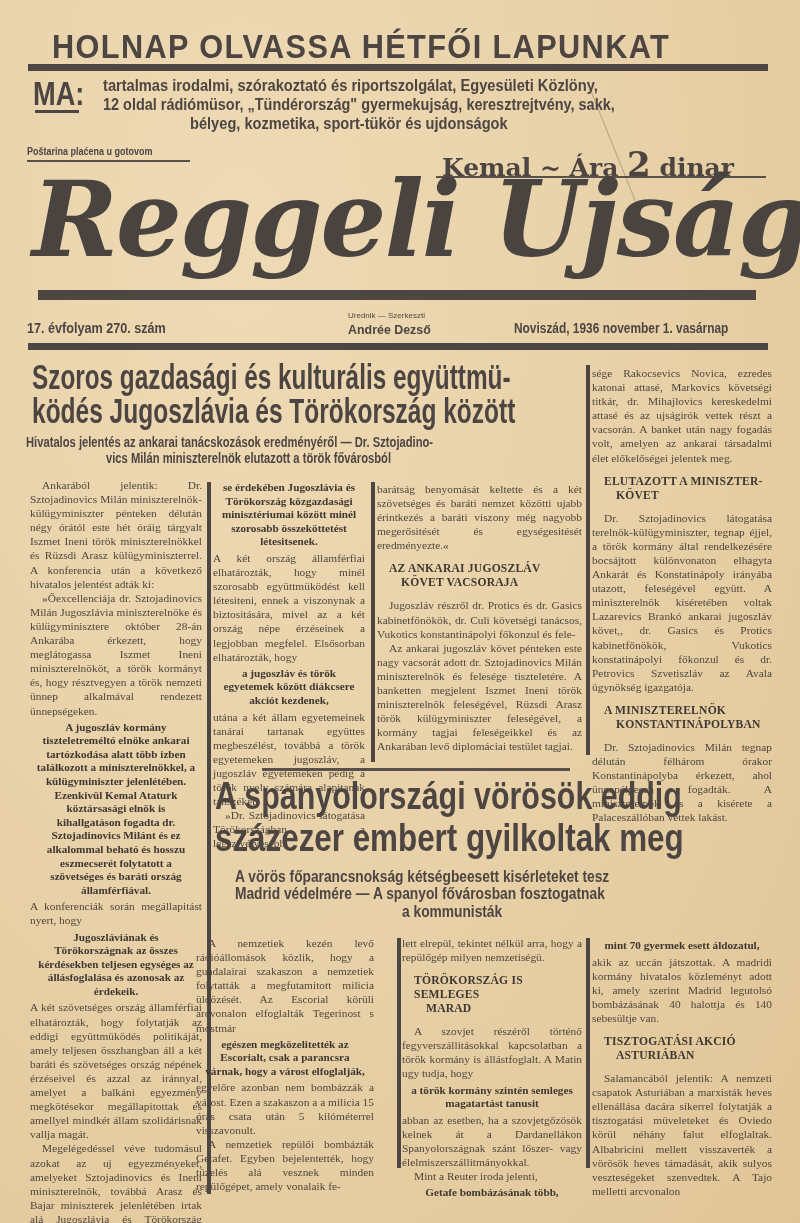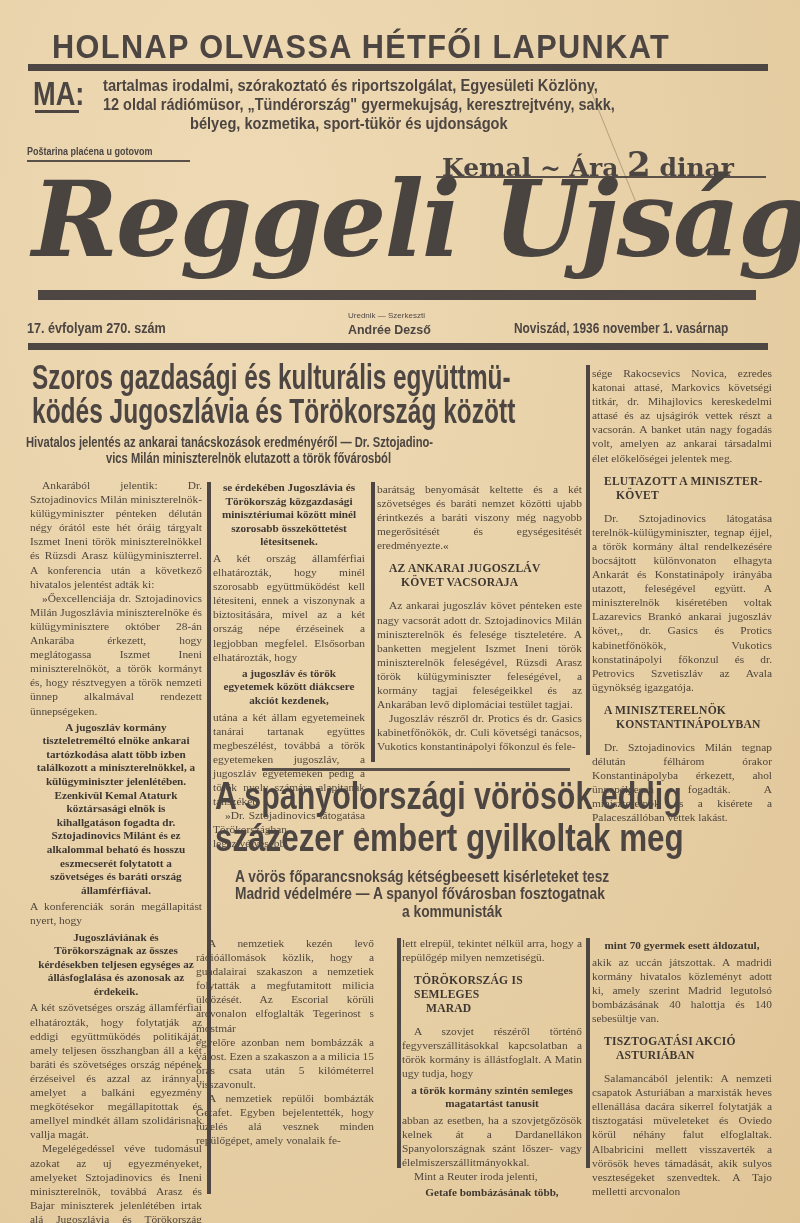--- a/index.html
+++ b/index.html
@@ -75,22 +75,22 @@
     <p class="noind">utána a két állam egyetemeinek tanárai tartanak együttes megbeszélést, továbbá a török egyetemeken jugoszláv, a jugoszláv egyetemeken pedig a török nyelv számára alapitanak tanszéket.</p>
     <p class="">»Dr. Sztojadinovics látogatása Törökországban a legszivélyesebb</p>
   </div>
 <div class="vrule" style="left:371px;top:482px;height:280px;"></div>
 <div class="col" id="a1c3" style="left:377px;top:482px;width:205px;">
     <p class="noind">barátság benyomását keltette és a két szövetséges és baráti nemzet közötti ujabb érintkezés a baráti viszony még nagyobb megerősitését és egységesitését eredményezte.«</p>
     <div class="sub">
       <span>AZ ANKARAI JUGOSZLÁV</span>
       <span class="i2">KÖVET VACSORAJA</span>
     </div>
+    <p class="">Jugoszláv részről dr. Protics és dr. Gasics kabinetfőnökök, dr. Culi követségi tanácsos, Vukotics konstantinápolyi főkonzul és fele-</p>
     <p class="">Az ankarai jugoszláv követ pénteken este nagy vacsorát adott dr. Sztojadinovics Milán miniszterelnök és felesége tiszteletére. A banketten megjelent Iszmet Ineni török miniszterelnök feleségével, Rüzsdi Arasz török külügyminiszter feleségével, a kormány tagjai feleségeikkel és az Ankarában levő diplomáciai testület tagjai.</p>
-    <p class="">Jugoszláv részről dr. Protics és dr. Gasics kabinetfőnökök, dr. Culi követségi tanácsos, Vukotics konstantinápolyi főkonzul és fele-</p>
   </div>
 <div class="vrule" style="left:586px;top:365px;height:390px;"></div>
 <div class="col" id="a1c4" style="left:592px;top:366px;width:180px;">
     <p class="noind">sége Rakocsevics Novica, ezredes katonai attasé, Markovics követségi titkár, dr. Mihajlovics kereskedelmi attasé és az ujságirók vettek részt a vacsorán. A banket után nagy fogadás volt, amelyen az ankarai társadalmi élet előkelőségei jelentek meg.</p>
     <div class="sub">
       <span>ELUTAZOTT A MINISZTER-</span>
       <span class="i2">KÖVET</span>
     </div>
     <p class="">Dr. Sztojadinovics látogatása terelnök-külügyminiszter, tegnap éjjel, a török kormány által rendelkezésére bocsájtott különvonaton elhagyta Ankarát és Konstatinápoly irányába utazott, feleségével együtt. A miniszterelnök kiséretében voltak Lazarevics Brankó ankarai jugoszláv követ,, dr. Gasics és Protics kabinetfőnökök, Vukotics konstatinápolyi főkonzul és dr. Petrovics Szvetiszláv az Avala ügynökség igazgatója.</p>
     <div class="sub">
@@ -104,20 +104,21 @@
 
 <div class="abs cond ink" style="left:215px;top:776px;font-size:38px;line-height:40px;white-space:nowrap;transform:scaleX(0.8);">A spanyolországi vörösök eddig</div>
 <div class="abs cond ink" style="left:215px;top:818px;font-size:38px;line-height:40px;white-space:nowrap;transform:scaleX(0.825);">százezer embert gyilkoltak meg</div>
 
 <div class="abs cond ink" style="left:235px;top:868px;font-size:16px;white-space:nowrap;transform:scaleX(0.86);">A vörös főparancsnokság kétségbeesett kisérleteket tesz</div>
 <div class="abs cond ink" style="left:235px;top:885px;font-size:16px;white-space:nowrap;transform:scaleX(0.86);">Madrid védelmére — A spanyol fővárosban fosztogatnak</div>
 <div class="abs cond ink" style="left:402px;top:903px;font-size:16px;white-space:nowrap;transform:scaleX(0.86);">a kommunisták</div>
 
 <div class="col" id="a2c1" style="left:196px;top:936px;width:178px;font-family:Liberation Serif, serif;">
     <p class="">A nemzetiek kezén levő rádióállomások közlik, hogy a guadalairai szakaszon a nemzetiek folytatták a megfutamitott milicia üldözését. Az Escorial körüli arcvonalon elfoglalták Tegerinost s mostmár</p>
+    <p class="bold">egészen megközelitették az Escorialt, csak a parancsra várnak, hogy a várost elfoglalják,</p>
     <p class="noind">egyelőre azonban nem bombázzák a várost. Ezen a szakaszon a a milicia 15 órás csata után 5 kilóméterrel visszavonult.</p>
     <p class="">A nemzetiek repülői bombázták Getafet. Egyben bejelentették, hogy tüzelés alá vesznek minden repülőgépet, amely vonalaik fe-</p>
   </div>
 <div class="vrule" style="left:397px;top:938px;height:230px;"></div>
 <div class="col" id="a2c2" style="left:402px;top:936px;width:180px;">
     <p class="noind">lett elrepül, tekintet nélkül arra, hogy a repülőgép milyen nemzetiségü.</p>
     <div class="sub">
       <span>TÖRÖKORSZÁG IS SEMLEGES</span>
       <span class="i2">MARAD</span>
     </div>

